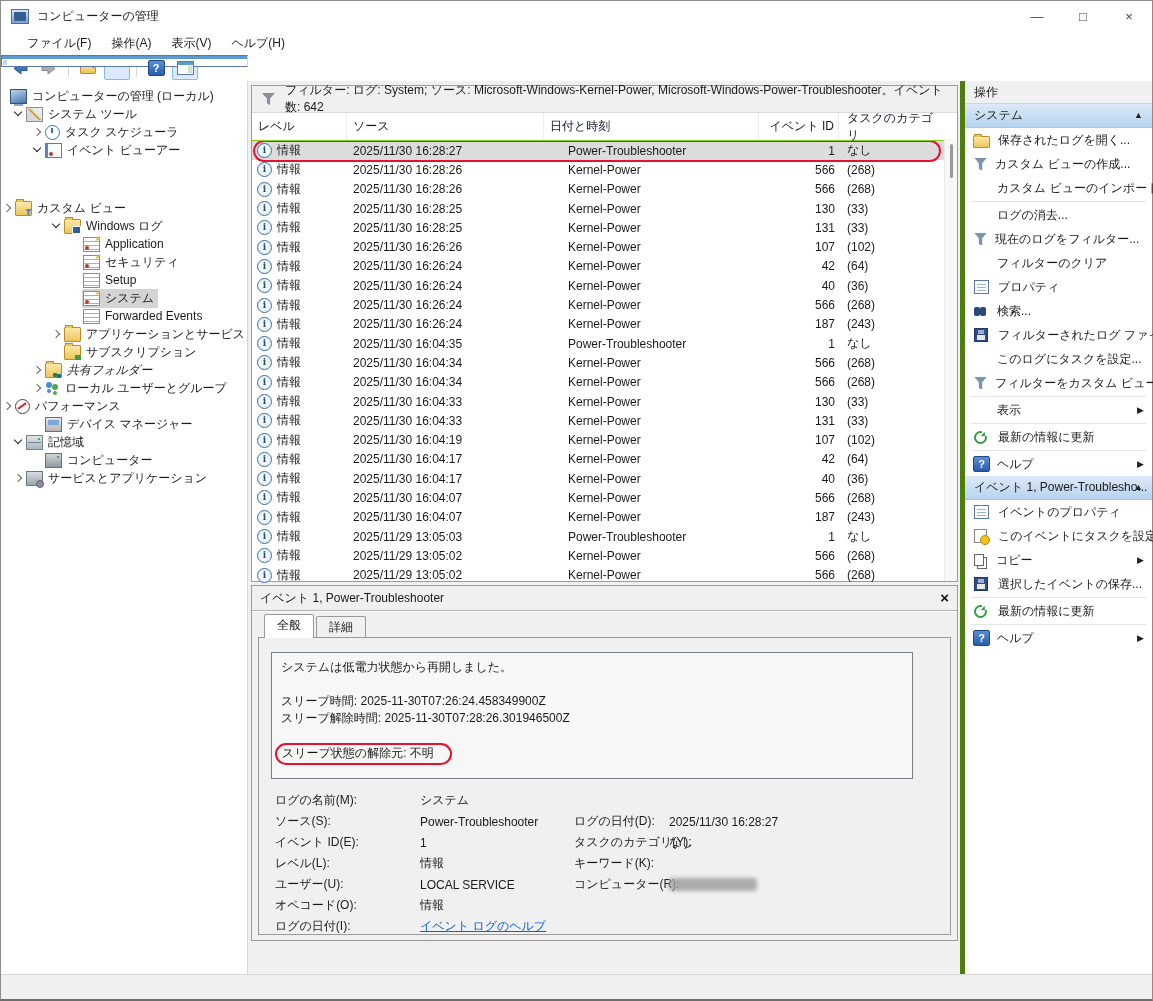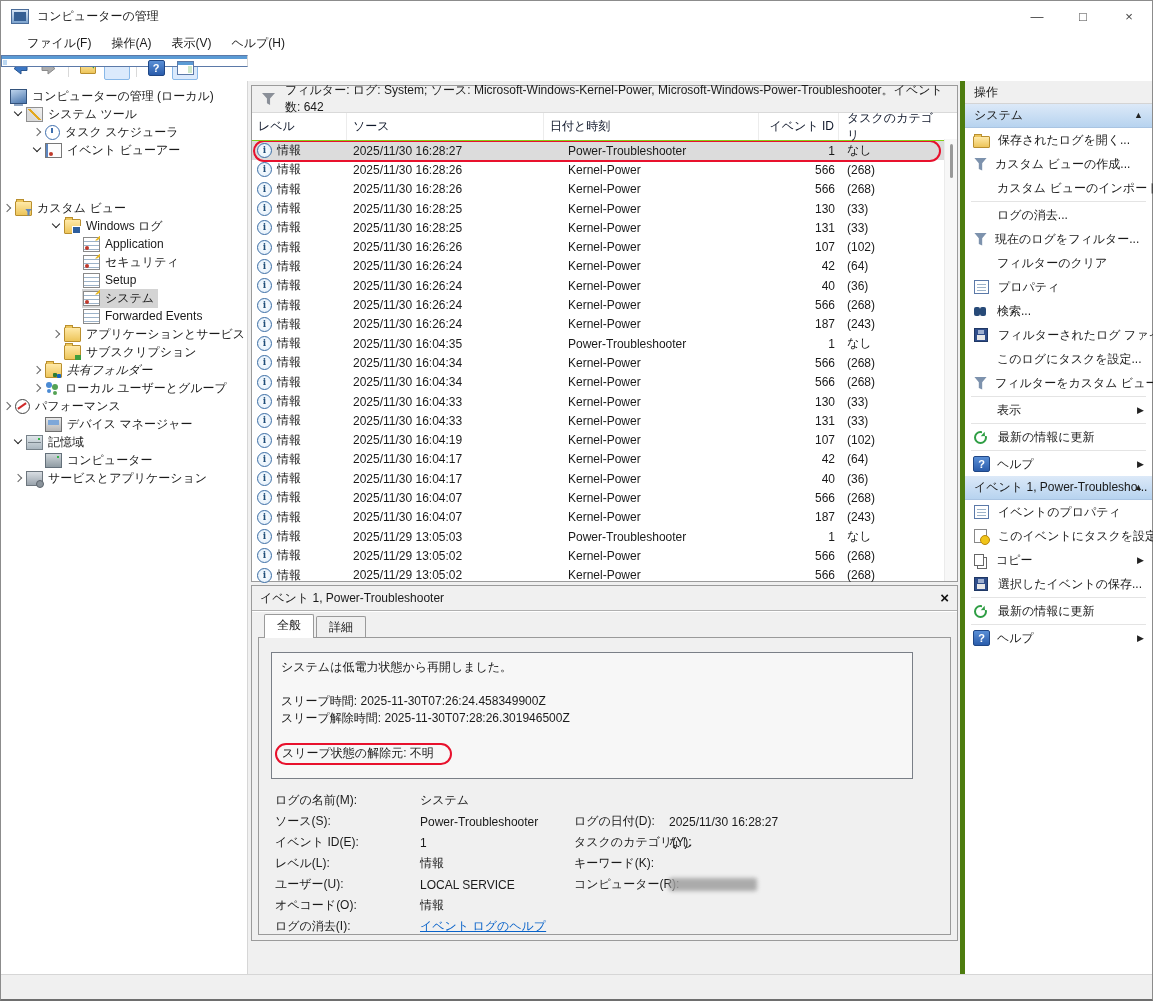--- a/index.html
+++ b/index.html
@@ -664,21 +664,21 @@
                 </div>
                 <div class="frow">
                   <span class="flab">ユーザー(U):</span>
                   <span class="fval">LOCAL SERVICE</span>
                 </div>
                 <div class="frow">
                   <span class="flab">オペコード(O):</span>
                   <span class="fval">情報</span>
                 </div>
                 <div class="frow">
-                  <span class="flab">ログの消去(I):</span>
+                  <span class="flab">ログの日付(I):</span>
                   <span class="fval flink">イベント ログのヘルプ</span>
                 </div>
               </div>
             <div class="fr" id="fright">
                 <div class="frow">
                   <span class="flab">ログの日付(D):</span>
                   <span class="fval">2025/11/30 16:28:27</span>
                 </div>
                 <div class="frow">
                   <span class="flab">タスクのカテゴリ(Y):</span>

